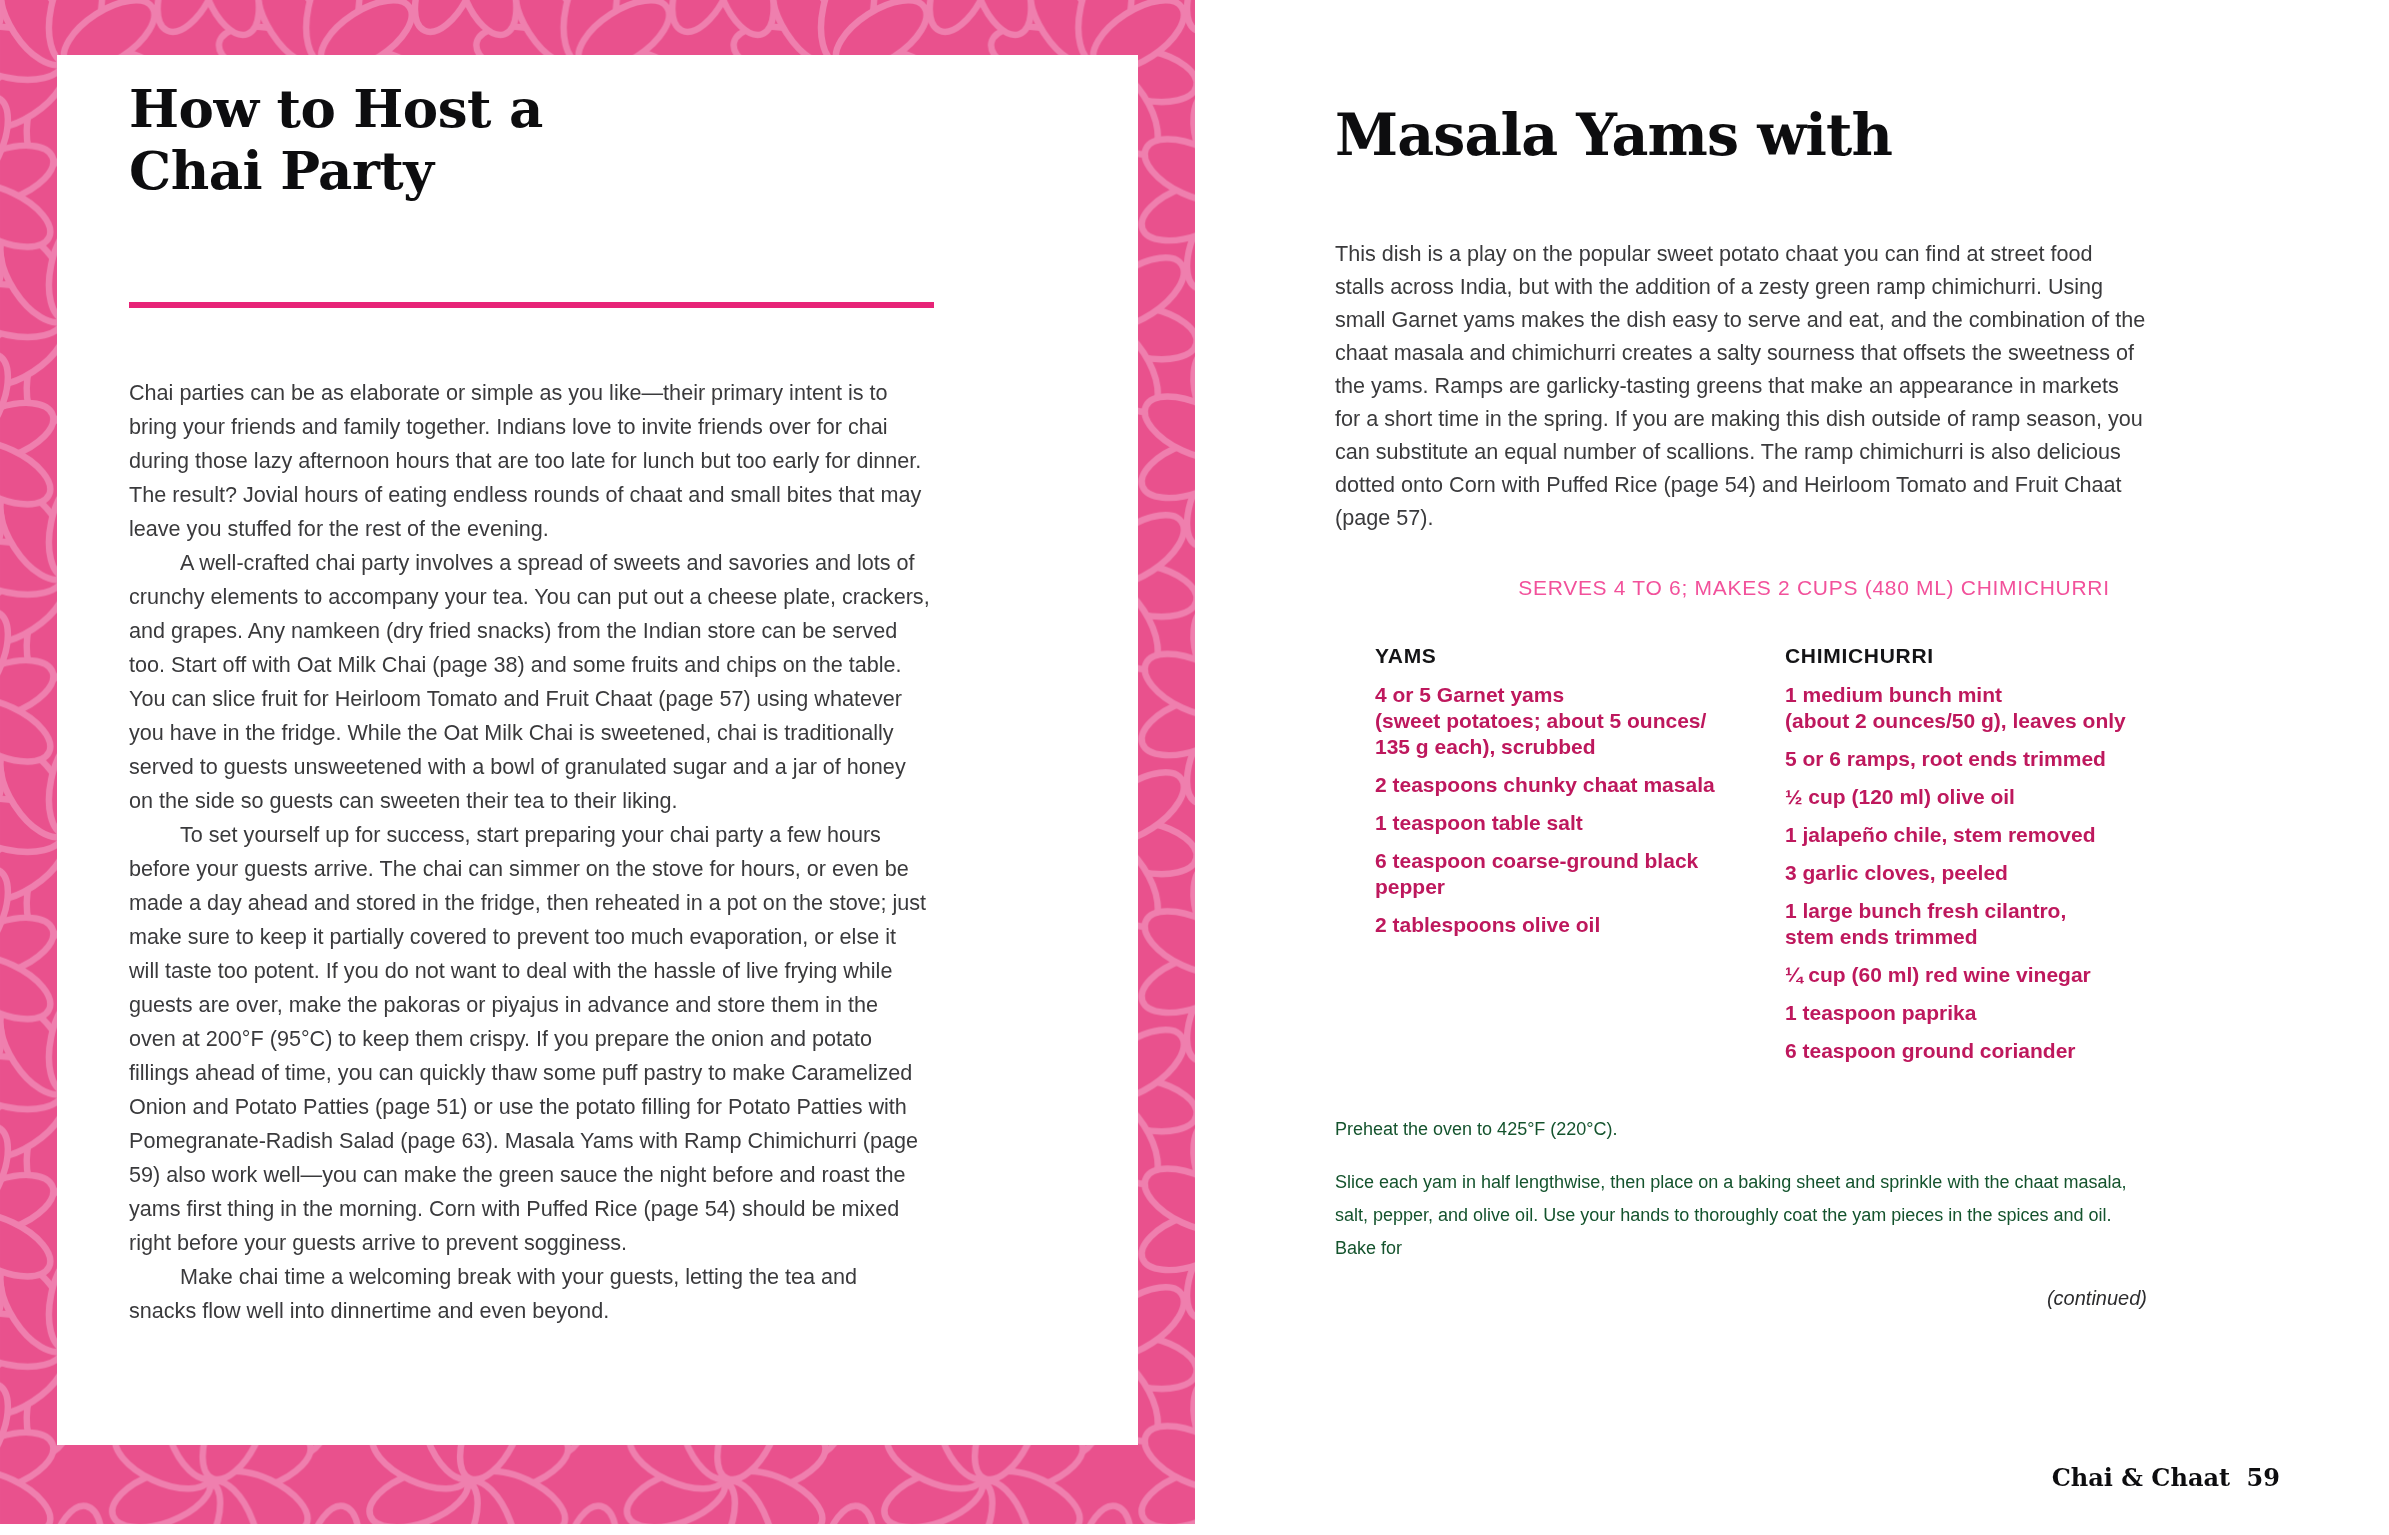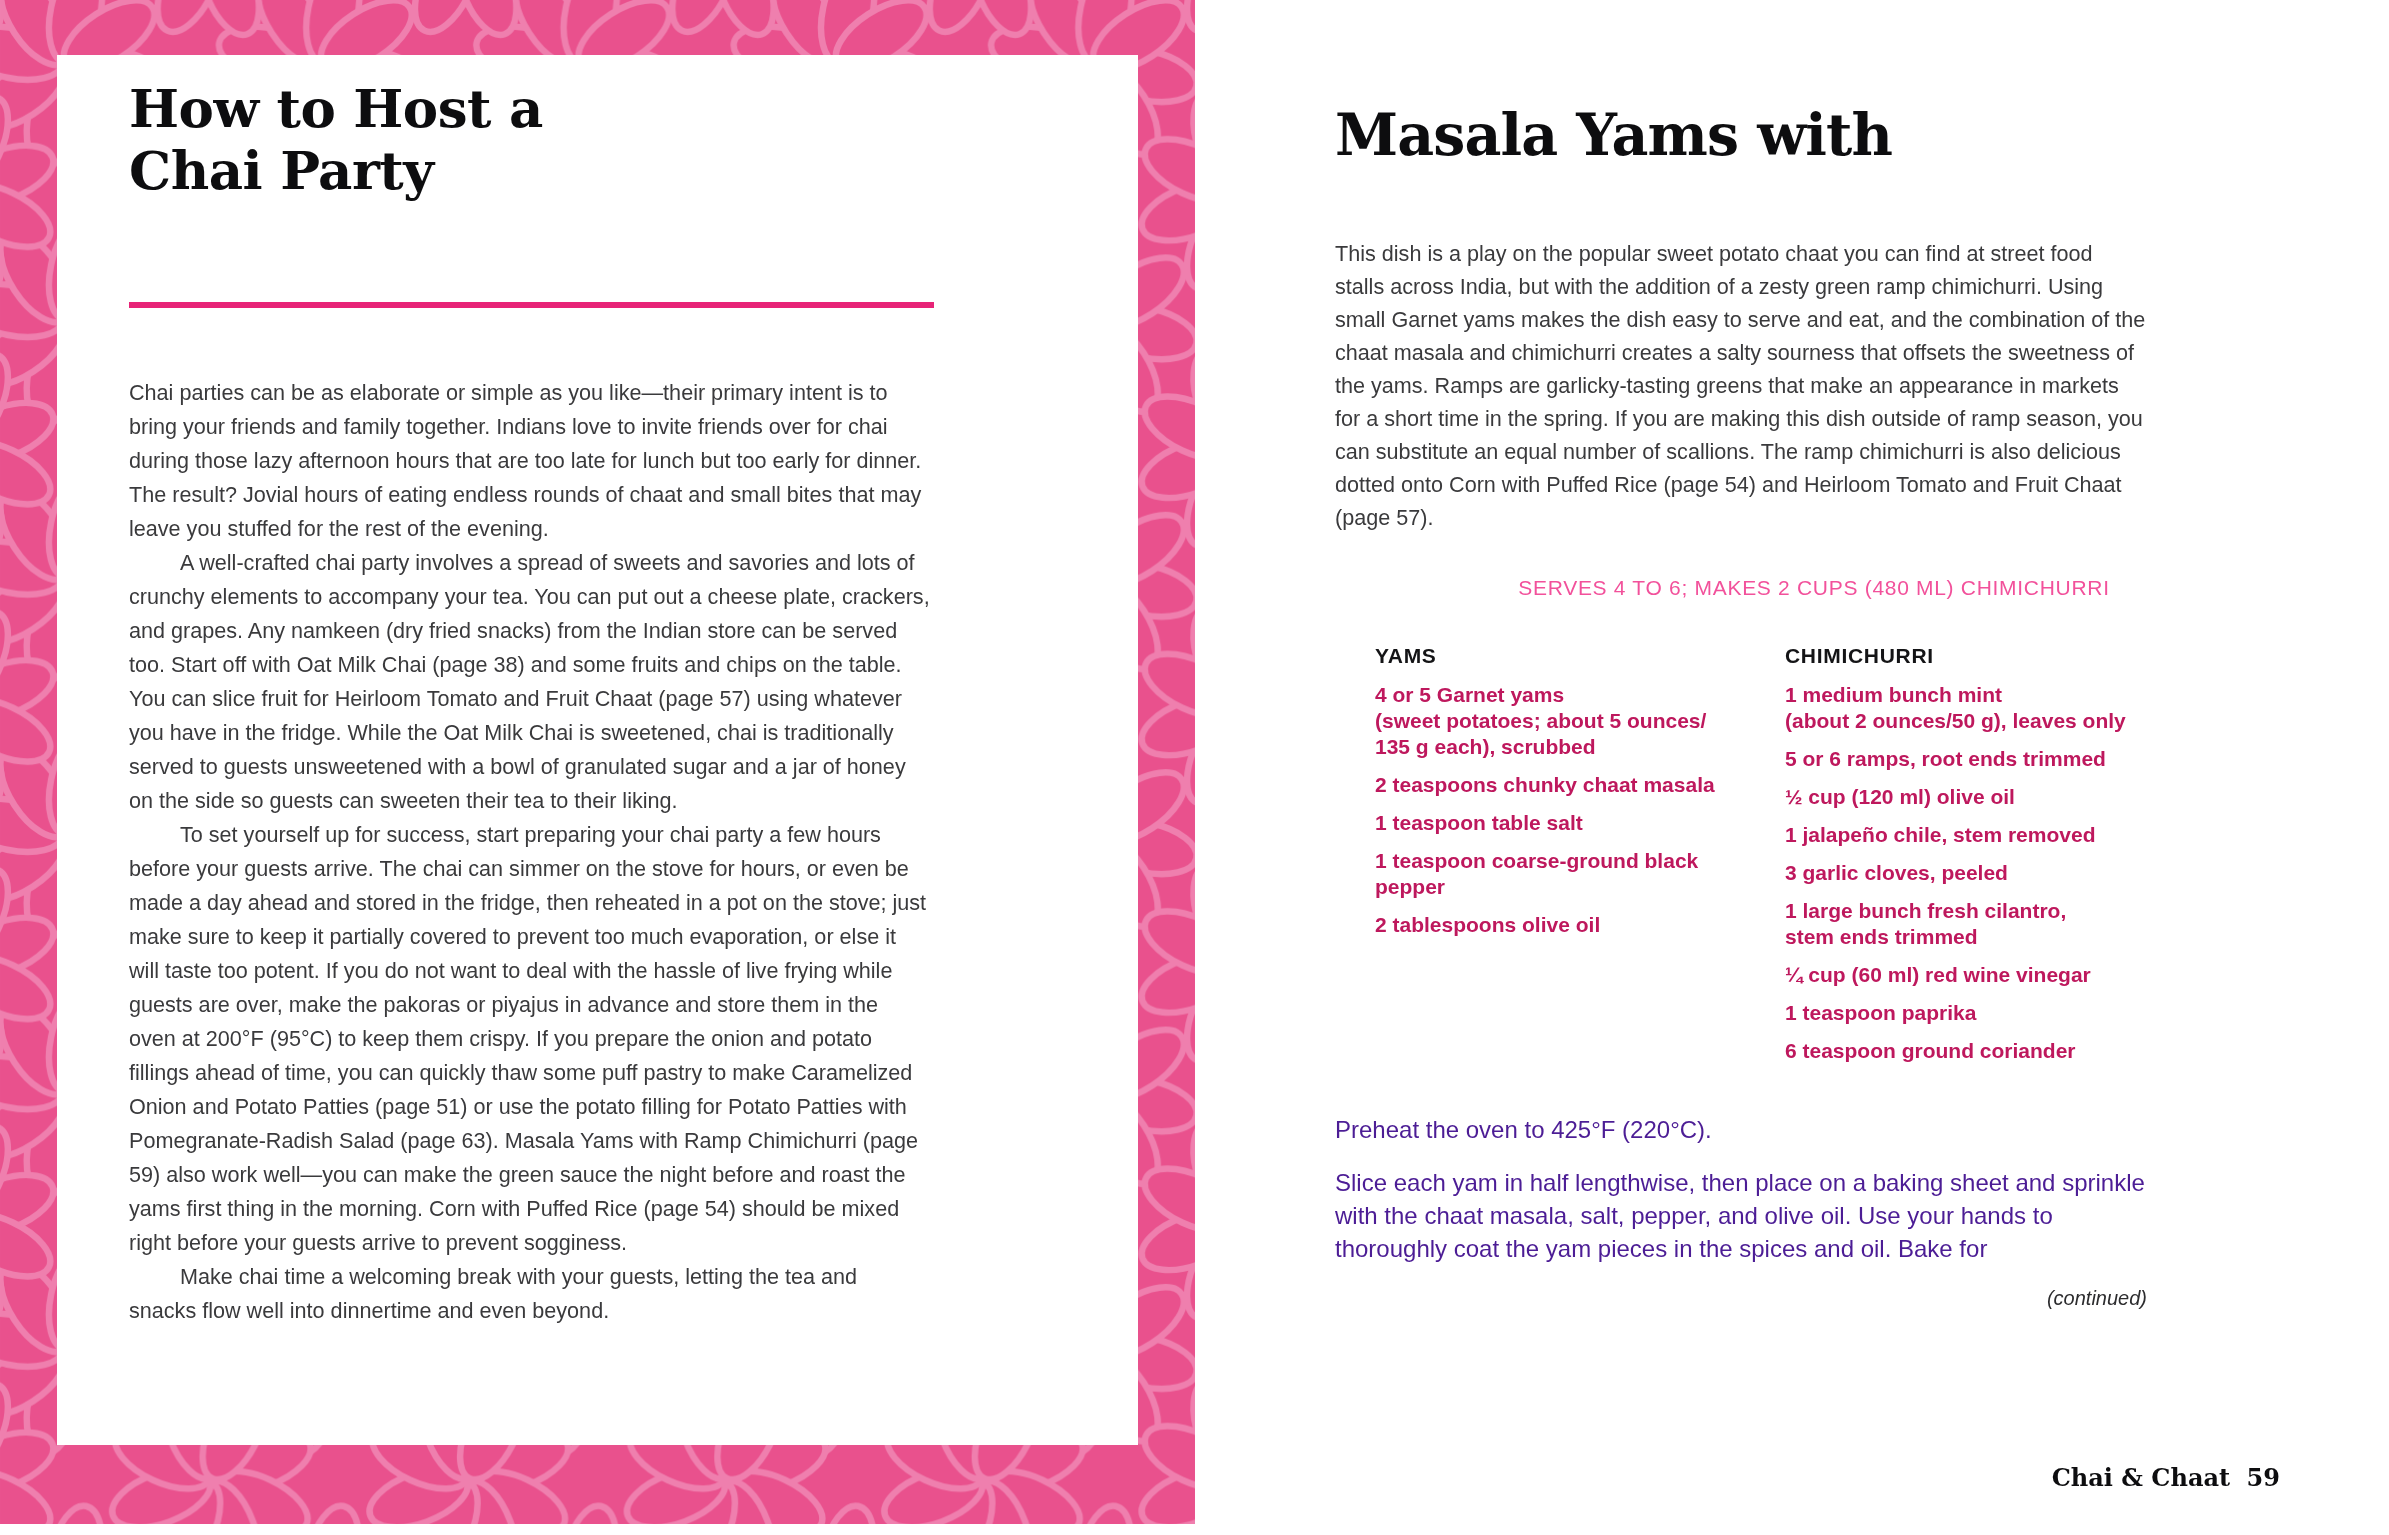--- a/index.html
+++ b/index.html
@@ -70,21 +70,21 @@
     font-size:21px;font-weight:bold;letter-spacing:0.7px;color:#141416;
   }
   .ing-item{
     margin:0 0 12px 0;
     font-size:21px;font-weight:bold;line-height:26px;color:#be185d;
     white-space:pre-line;
   }
   .steps{margin-top:37px;width:812px;}
   .steps p{
     margin:0 0 20px 0;
-    font-size:24px;line-height:33px;color:#4c1d95;
+    font-size:18px;line-height:33px;color:#14532d;
   }
   .continued{
     width:812px;text-align:right;
     margin-top:22px;
     font-size:20px;font-style:italic;color:#2c2c2e;
   }
   .page-footer{
     position:absolute;right:110px;bottom:44px;
     font-family:"DejaVu Serif",serif;font-weight:bold;
     font-size:24px;color:#0d0d0f;white-space:nowrap;
@@ -146,21 +146,21 @@
     <div class="serves-line">SERVES 4 TO 6; MAKES 2 CUPS (480 ML) CHIMICHURRI</div>
 
     <div class="ingredients">
       <div class="ing-col col-yams">
         <h3 class="ing-header">YAMS</h3>
         <p class="ing-item">4 or 5 Garnet yams
 (sweet potatoes; about 5 ounces/
 135 g each), scrubbed</p>
         <p class="ing-item">2 teaspoons chunky chaat masala</p>
         <p class="ing-item">1 teaspoon table salt</p>
-        <p class="ing-item">1 teaspoon coarse-ground black
+        <p class="ing-item">6 teaspoon coarse-ground black
 pepper</p>
         <p class="ing-item">2 tablespoons olive oil</p>
       </div>
       <div class="ing-col col-chimi">
         <h3 class="ing-header">CHIMICHURRI</h3>
         <p class="ing-item">1 medium bunch mint
 (about 2 ounces/50 g), leaves only</p>
         <p class="ing-item">5 or 6 ramps, root ends trimmed</p>
         <p class="ing-item">½ cup (120 ml) olive oil</p>
         <p class="ing-item">1 jalapeño chile, stem removed</p>

